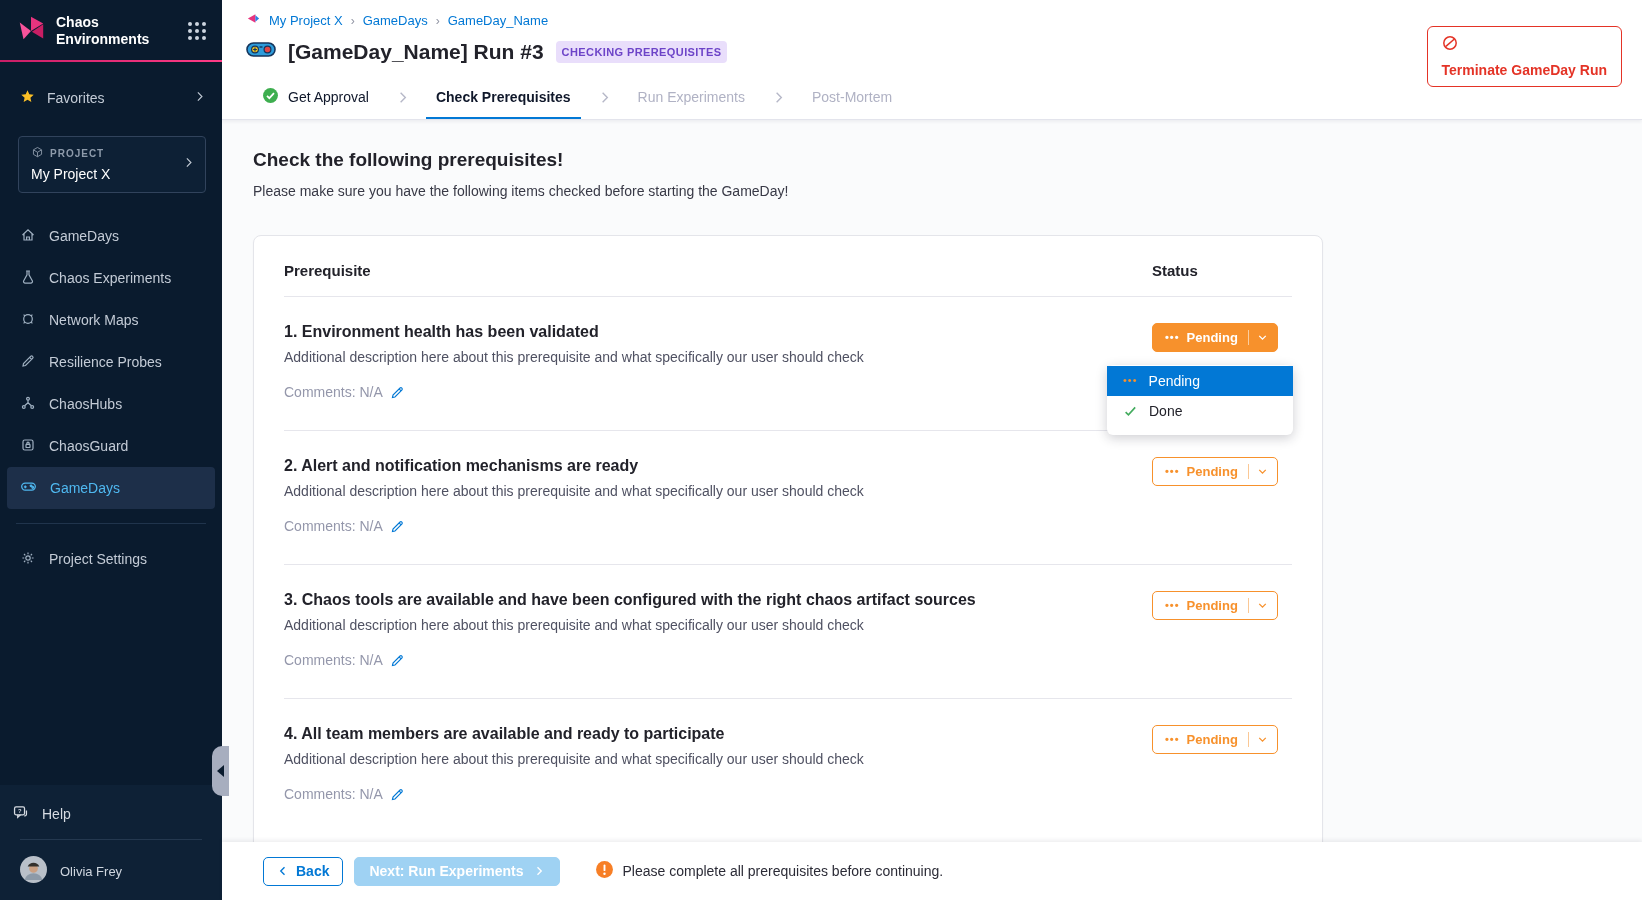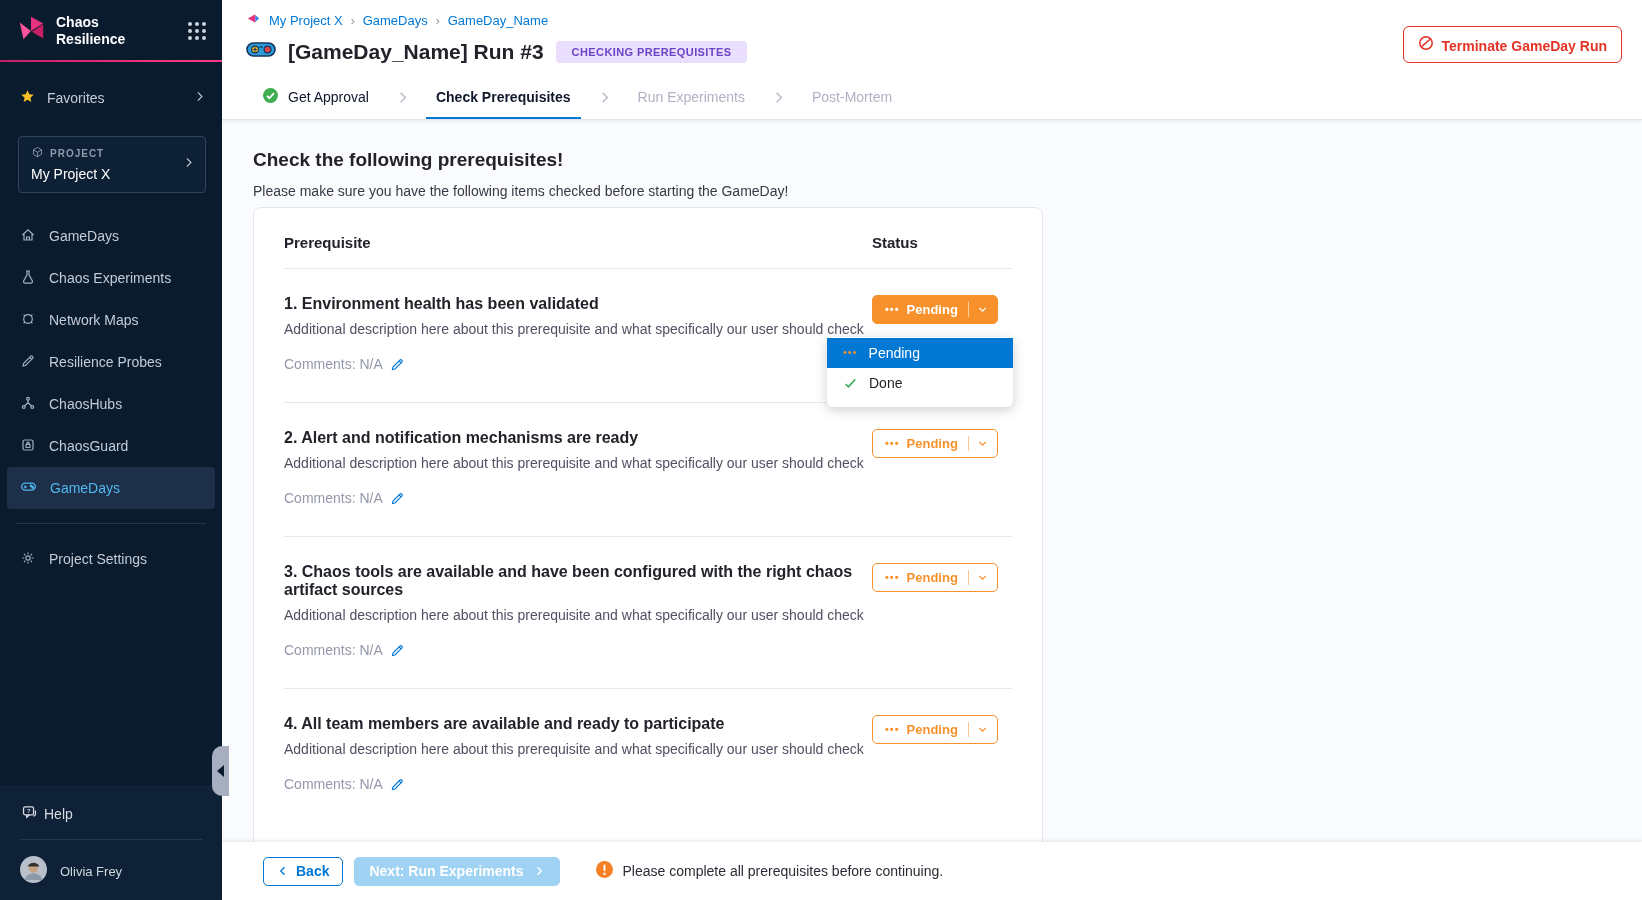--- a/index.html
+++ b/index.html
@@ -18,48 +18,48 @@
   .proj-card { margin:18px 16px 0 18px; border:1px solid #31435c; border-radius:4px; background:#0d2035; padding:9px 10px 10px 12px; display:flex; align-items:center; cursor:pointer; }
   .proj-card .pc-col { flex:1; }
   .pc-top { display:flex; align-items:center; gap:6px; font-size:10px; letter-spacing:1px; color:#8e9bab; font-weight:700;text-align:center; }
   .pc-name { margin-top:5px; color:#fff; font-size:14px; }
   .nav { margin-top:22px; padding:0 7px; }
   .nav-item { display:flex; align-items:center; gap:13px; height:42px; padding:0 12px 0 13px; border-radius:4px; font-size:14px; color:#c3cbd6; cursor:pointer; }
   .nav-item svg { flex:0 0 auto; }
   .nav-item.active { background:#1d2f49; color:#4fb8f0; }
   .side-div { height:1px; background:#20344c; margin:14px 16px; }
   .side-bottom { position:absolute; left:0; right:0; bottom:0; background:#0e2136; padding-top:6px; }
-  .sb-row { display:flex; align-items:center; gap:6px; height:46px; padding:0 21px; font-size:14px; color:#d6dbe2; cursor:pointer; }
+  .sb-row { display:flex; align-items:center; gap:13px; height:46px; padding:0 12px; font-size:14px; color:#d6dbe2; cursor:pointer; }
   .sb-div { height:1px; background:#24384f; margin:2px 20px; }
   .user-row { display:flex; align-items:center; gap:13px; height:58px; padding:0 20px; font-size:13px; color:#cfd6df; cursor:pointer; }
   .collapse-handle { position:absolute; left:212px; top:746px; width:17px; height:50px; background:#a7aebf; border-radius:10px 0 0 10px; z-index:40; display:flex; align-items:center; justify-content:center; cursor:pointer; }
   .collapse-handle .tri { width:0; height:0; border-top:6px solid transparent; border-bottom:6px solid transparent; border-right:7px solid #0a1b2e; }
 
   
   .main { position:relative; flex:1; display:flex; flex-direction:column; height:900px; background:#fafbfc; }
   .topbar { background:#fff; padding:11px 24px 0 24px; position:relative; }
   .breadcrumb { display:flex; align-items:center; gap:8px; font-size:13px; }
   .breadcrumb a { color:#0278d5; text-decoration:none; cursor:pointer; }
   .crumb-sep { color:#9296a5; font-size:12px; margin-top:1px; }
   .title-row { display:flex; align-items:center; gap:12px; margin-top:10px; padding-bottom:10px; }
   .page-title { font-size:21px; font-weight:700; color:#22222a; }
-  .status-badge { background:#e9defb; color:#6d44c8; font-size:11px; font-weight:700; letter-spacing:.4px; padding:5px 16px; border-radius:4px; }
-  .terminate-btn { position:absolute; right:20px; top:26px; display:flex; align-items:flex-end; gap:8px; border:1px solid #e43326; color:#e43326; background:#fff; font-size:14px; font-weight:700; border-radius:6px; padding:8px 14px; cursor:pointer; font-family:inherit; }
+  .status-badge { background:#e9defb; color:#6d44c8; font-size:11px; font-weight:700; letter-spacing:.4px; padding:5px 6px; border-radius:4px; }
+  .terminate-btn { position:absolute; right:20px; top:26px; display:flex; align-items:flex-start; gap:8px; border:1px solid #e43326; color:#e43326; background:#fff; font-size:14px; font-weight:700; border-radius:6px; padding:8px 14px; cursor:pointer; font-family:inherit;flex-direction:column; }
 
   .stepper { background:#fff; display:flex; align-items:stretch; gap:26px; padding:0 24px 0 40px; height:45px; border-bottom:1px solid #e3e4ec; box-shadow:0 2px 3px rgba(40,41,61,.06); }
   .step { display:flex; align-items:center; gap:9px; font-size:14px; color:#0f172a; position:relative; cursor:pointer; }
   .step.upcoming { color:#b0b2c4; }
   .step.active { font-weight:700; }
   .step.active::after { content:""; position:absolute; left:-10px; right:-10px; bottom:0; height:2px; background:#0278d5; }
   .step-sep { display:flex; align-items:center; color:#b6b8c8; }
 
   .content { flex:1; overflow:hidden; padding:0 24px 0 31px; }
   .content h2 { margin-top:29px; font-size:19px; font-weight:700; color:#22222a; }
   .content .sub { margin-top:12px; font-size:14px; color:#383946; }
-  .card { margin-top:8px; width:790px; background:#fff; border:1px solid #e4e5ea; border-radius:8px; box-shadow:0 1px 2px rgba(40,41,61,.04); height:640px; overflow:hidden; }
+  .card { margin-top:36px; width:1070px; background:#fff; border:1px solid #e4e5ea; border-radius:8px; box-shadow:0 1px 2px rgba(40,41,61,.04); height:640px; overflow:hidden; }
   .tbl-head { display:grid; grid-template-columns:1fr 140px; padding:26px 30px 17px 30px; font-size:15px; font-weight:700; color:#22222a; }
   .tbl-div { height:1px; background:#e6e6ec; margin:0 30px; }
   .tbl-row { display:grid; grid-template-columns:1fr 140px; padding:26px 30px 30px 30px; }
   .rt { font-size:16px; font-weight:700; color:#22222a; }
   .rd { margin-top:8px; font-size:14px; color:#4f5162; }
   .rc { margin-top:19px; font-size:14px; color:#9497ab; display:flex; align-items:center; gap:7px; }
   .rc svg { cursor:pointer; }
   .status-cell { position:relative; }
 
   .pending-btn { display:inline-flex; align-items:center; height:29px; border-radius:5px; font-size:13px; font-weight:700; padding:0 8px 0 12px; cursor:pointer; font-family:inherit; }
@@ -87,21 +87,21 @@
 
   <aside class="sidebar">
     <div class="side-header">
       <span>
         <svg width="30" height="30" viewBox="0 0 32 32">
           <path d="M16 3L29 10l-13 8z" fill="#e8347e"></path>
           <path d="M4 9l12 9-8 9z" fill="#f8539b"></path>
           <path d="M17 19l12-8v15z" fill="#c81e64"></path>
         </svg>
       </span>
-      <span class="brand-name"><span>Chaos</span><br><span>Resilience</span></span>
+      <span class="brand-name"><span>Chaos</span><br><span>Environments</span></span>
       <span class="grid-icon">
         <span></span>
           <span></span>
           <span></span>
           <span></span>
           <span></span>
           <span></span>
           <span></span>
           <span></span>
           <span></span>

